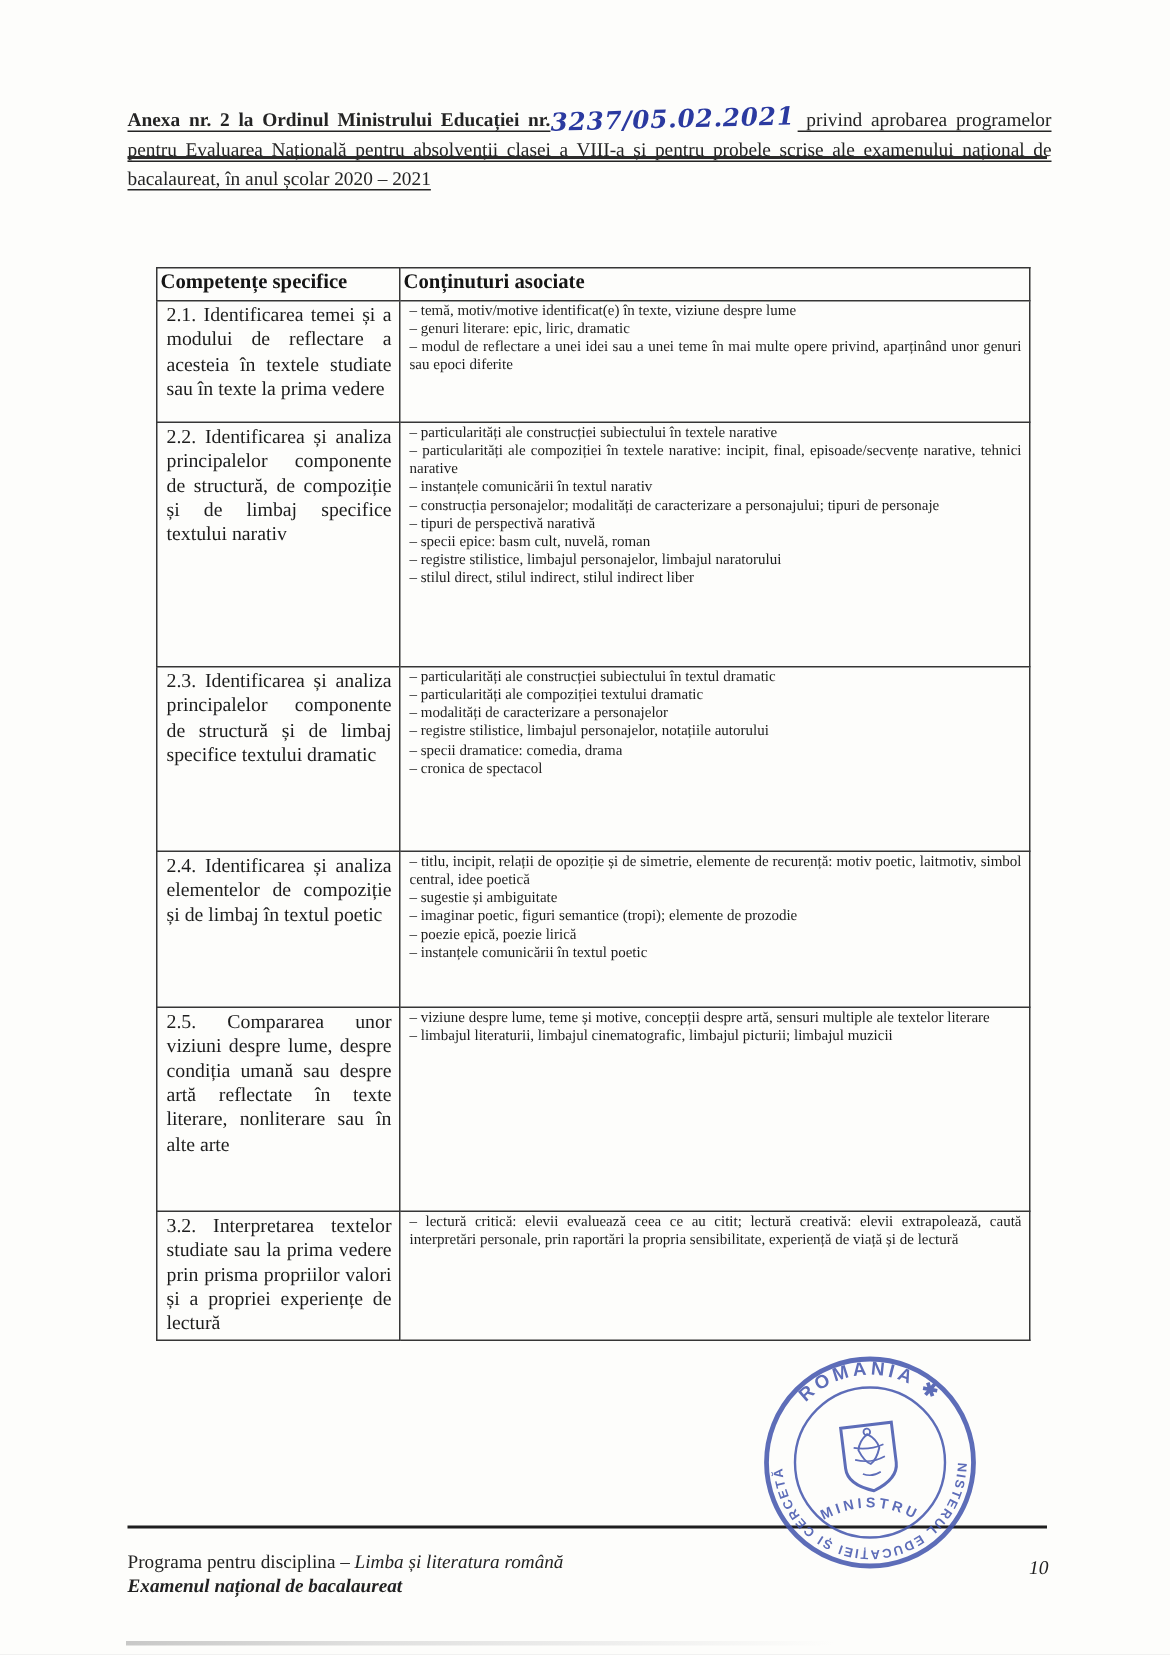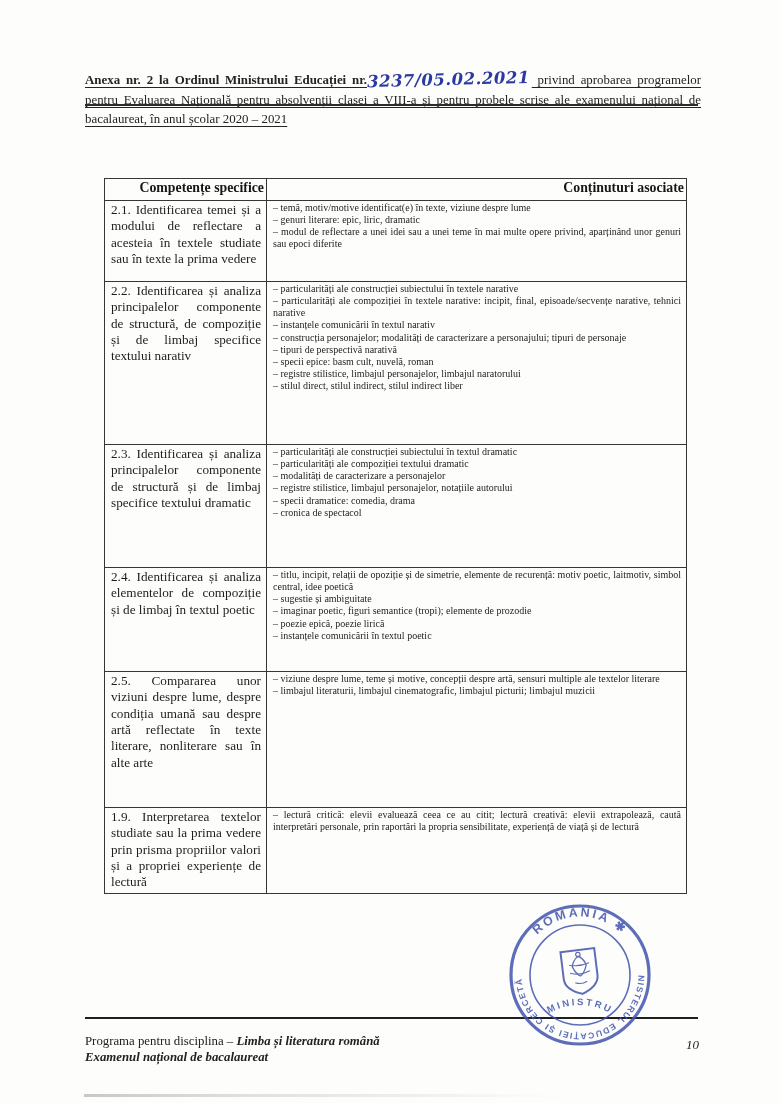--- a/index.html
+++ b/index.html
@@ -53,21 +53,21 @@
   }
   table.comp th, table.comp td{
     border:1.5px solid #363636;
     vertical-align:top;
     padding:1px 5px 2px 6px;
   }
   table.comp th{
     font-size:13.8px;font-weight:bold;
     padding:1px 2px;
     height:19px;
-    text-align:right;
+    text-align:left;
     color:#161616;
   }
   col.c-left{width:162px;}
   col.c-right{width:420px;}
   td.comp-cell{
     font-size:13.2px;line-height:1.24;
     text-align:justify;
   }
   td.cont-cell{font-size:10px;line-height:1.215;}
   .cont-item{text-align:justify;}
@@ -85,21 +85,21 @@
   }
   
   .footer-rule{
     position:absolute;left:85px;top:1017px;width:613px;height:1.7px;
     background:#1f1f1f;
   }
   .footer-line1{
     position:absolute;left:85px;top:1021px;width:520px;
     font-size:12.8px;color:#222;
   }
-  .footer-line1 .prog-name{font-weight:bold;font-style:italic;}
+  .footer-line1 .prog-name{font-weight:normal;font-style:italic;}
   .footer-line2{
     position:absolute;left:85px;top:1037px;width:420px;
     font-size:12.8px;font-weight:bold;font-style:italic;color:#222;
   }
   .page-number{
     position:absolute;right:81px;top:1037px;
     font-size:13px;font-weight:normal;font-style:italic;color:#222;
   }
   .scan-artifact{
     position:absolute;left:84px;top:1094px;width:472px;height:3px;
@@ -171,21 +171,21 @@
           </td>
         </tr>
         <tr>
           <td class="comp-cell">2.5. Compararea unor viziuni despre lume, despre condiția umană sau despre artă reflectate în texte literare, nonliterare sau în alte arte</td>
           <td class="cont-cell">
             <div class="cont-item">– viziune despre lume, teme și motive, concepții despre artă, sensuri multiple ale textelor literare</div>
             <div class="cont-item">– limbajul literaturii, limbajul cinematografic, limbajul picturii; limbajul muzicii</div>
           </td>
         </tr>
         <tr>
-          <td class="comp-cell">1.9. Interpretarea textelor studiate sau la prima vedere prin prisma propriilor valori și a propriei experiențe de lectură</td>
+          <td class="comp-cell">3.2. Interpretarea textelor studiate sau la prima vedere prin prisma propriilor valori și a propriei experiențe de lectură</td>
           <td class="cont-cell">
             <div class="cont-item">– lectură critică: elevii evaluează ceea ce au citit; lectură creativă: elevii extrapolează, caută interpretări personale, prin raportări la propria sensibilitate, experiență de viață și de lectură</div>
           </td>
         </tr>
       </tbody>
   </table>
 
   <div class="footer-rule"></div>
   <p class="footer-line1"><span>Programa pentru disciplina – </span><span class="prog-name">Limba și literatura română</span></p>
   <p class="footer-line2">Examenul național de bacalaureat</p>

